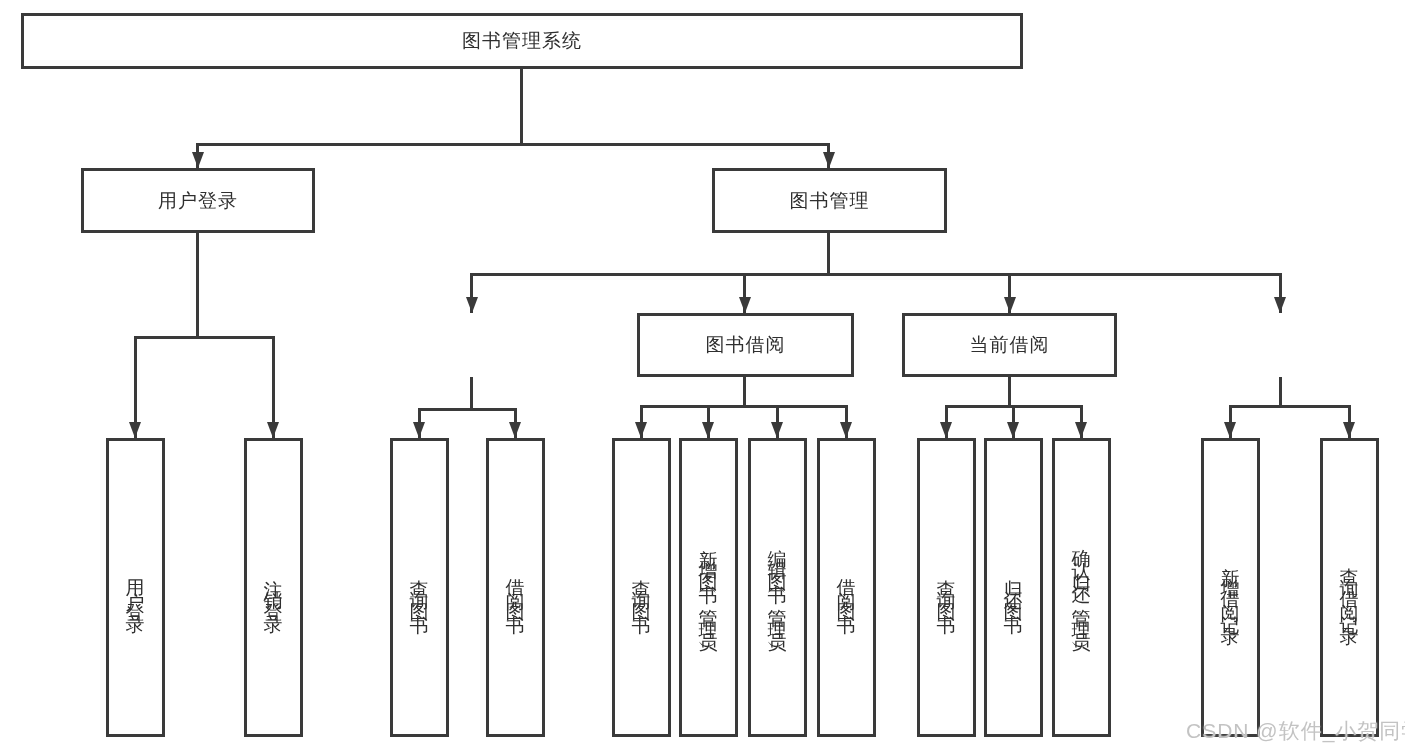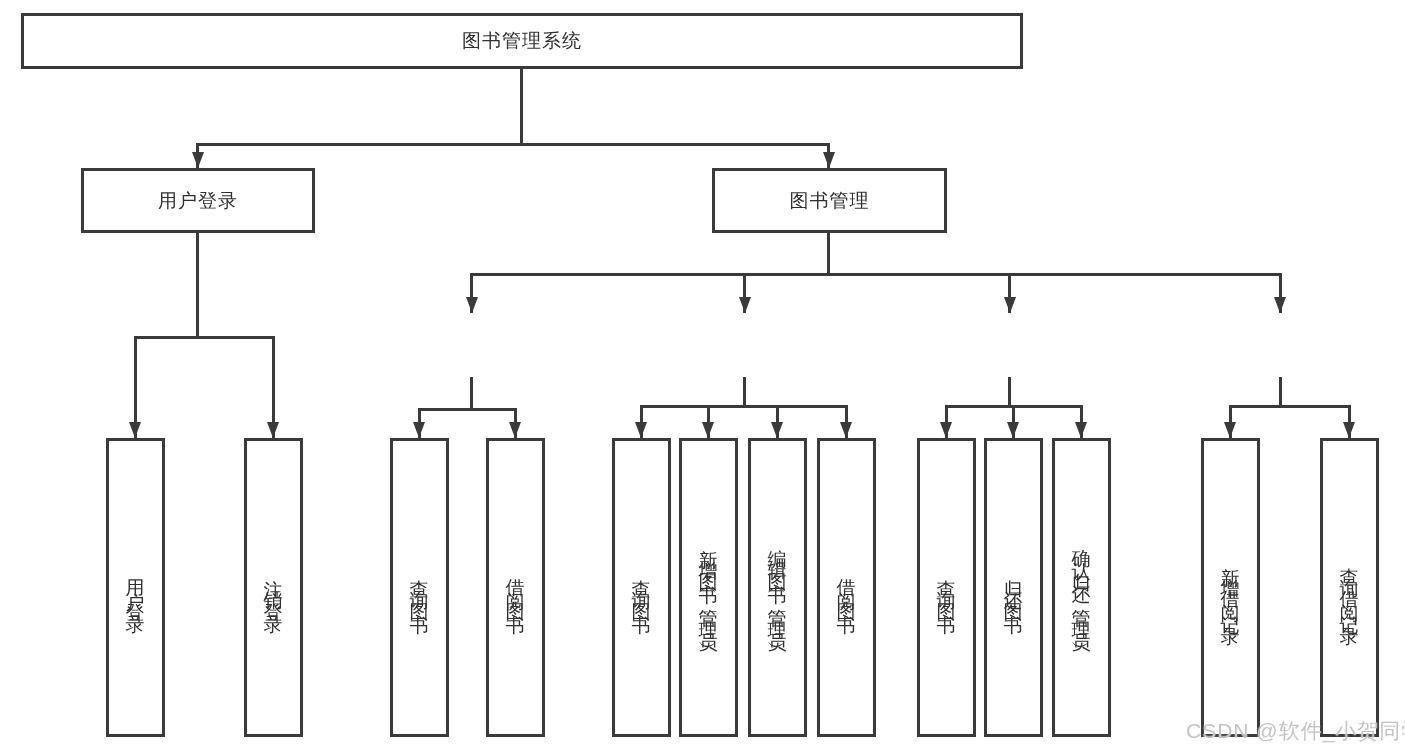--- a/index.html
+++ b/index.html
@@ -99,20 +99,26 @@
     <span class="hlabel">图书管理系统</span>
   </div>
 
   <div class="node" style="left:81px;top:168px;width:234px;height:65px;">
     <span class="hlabel">用户登录</span>
   </div>
   <div class="node" style="left:712px;top:168px;width:235px;height:65px;">
     <span class="hlabel">图书管理</span>
   </div>
 
+  <div class="node" style="left:637px;top:313px;width:217px;height:64px;">
+    <span class="hlabel">图书借阅</span>
+  </div>
+  <div class="node" style="left:902px;top:313px;width:215px;height:64px;">
+    <span class="hlabel">当前借阅</span>
+  </div>
 
   <div class="node leaf" style="left:106px;top:438px;width:59px;height:299px;">
     <span class="vtext">用户登录</span>
   </div>
   <div class="node leaf" style="left:244px;top:438px;width:59px;height:299px;">
     <span class="vtext">注销登录</span>
   </div>
   <div class="node leaf" style="left:390px;top:438px;width:59px;height:299px;">
     <span class="vtext">查询图书</span>
   </div>

